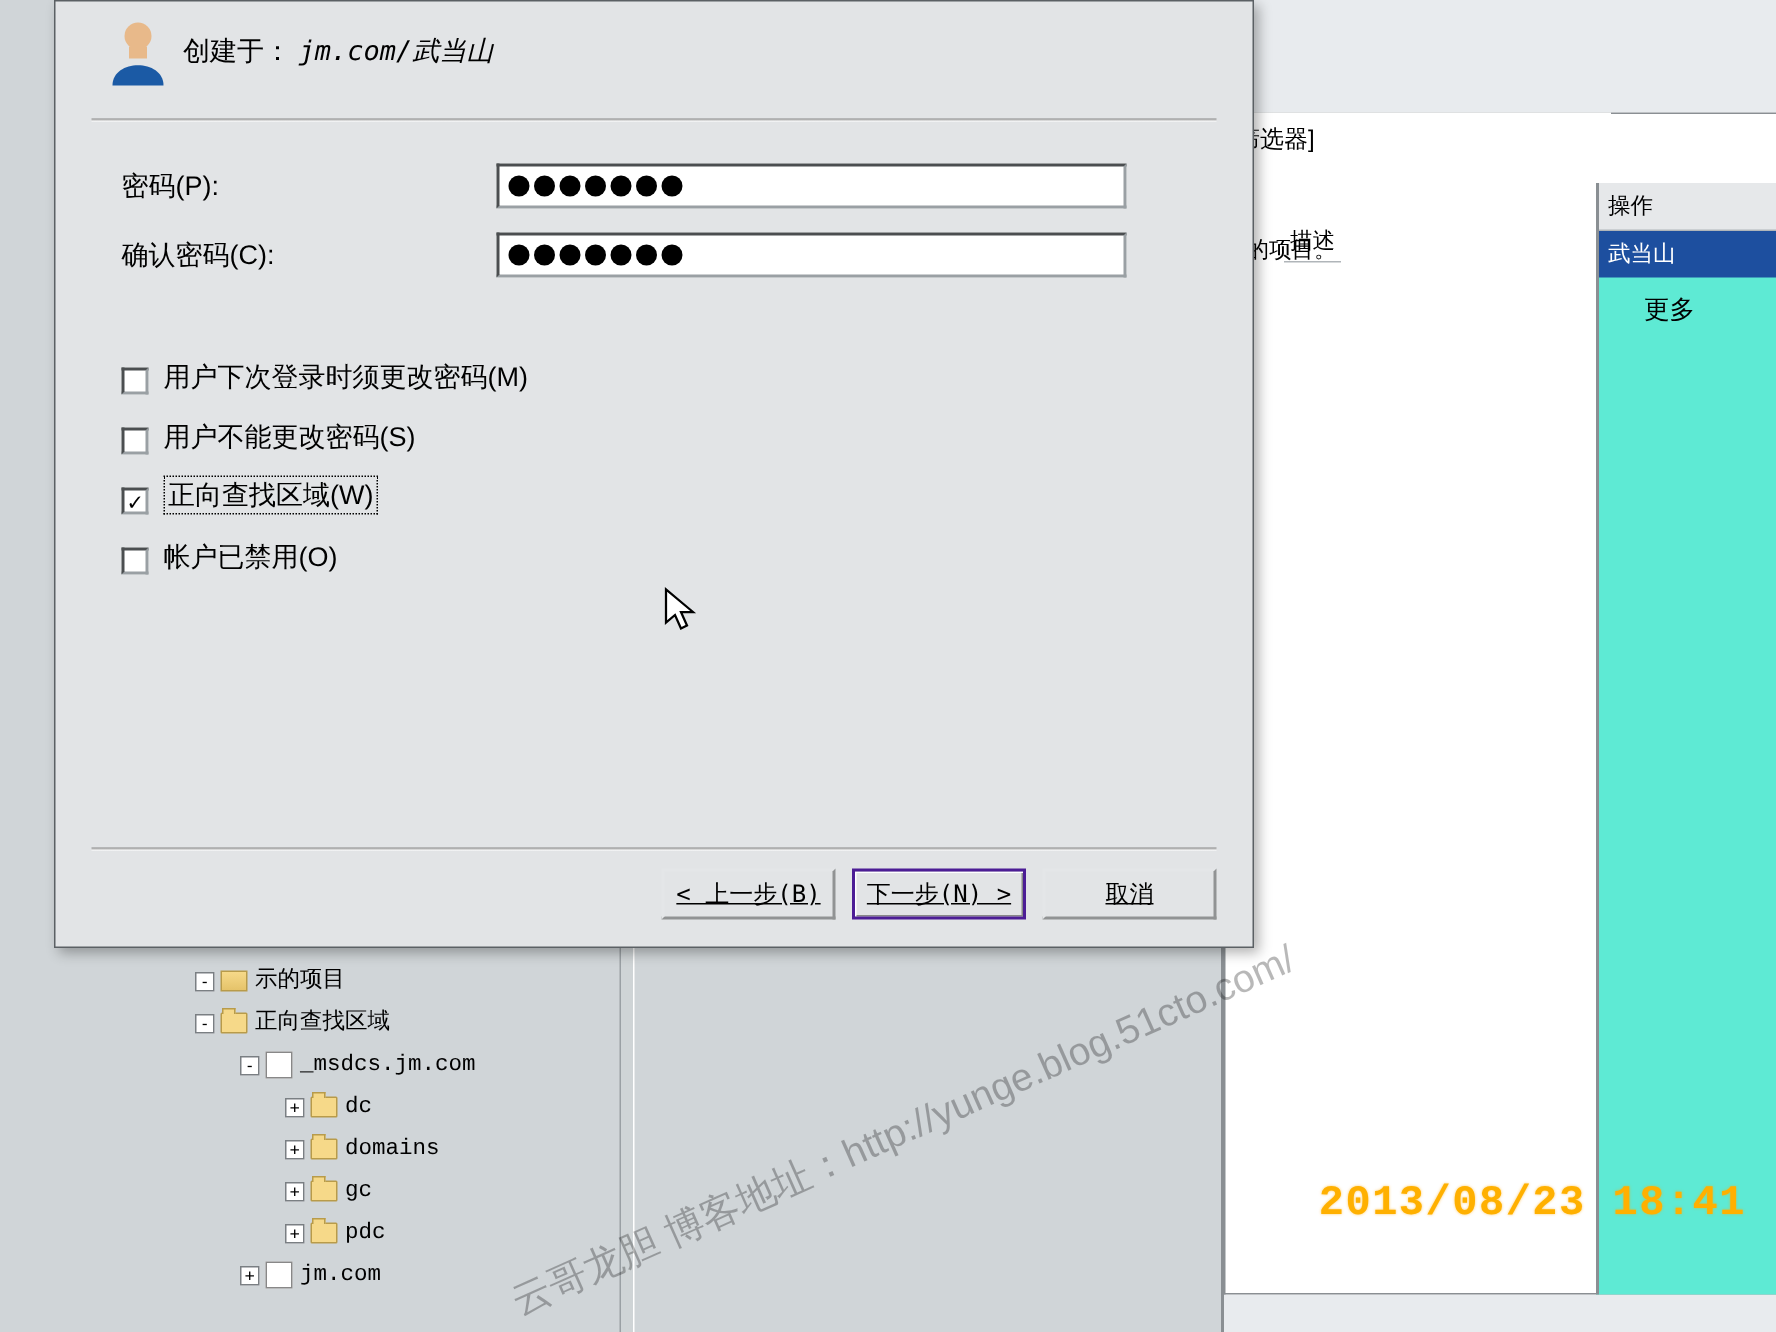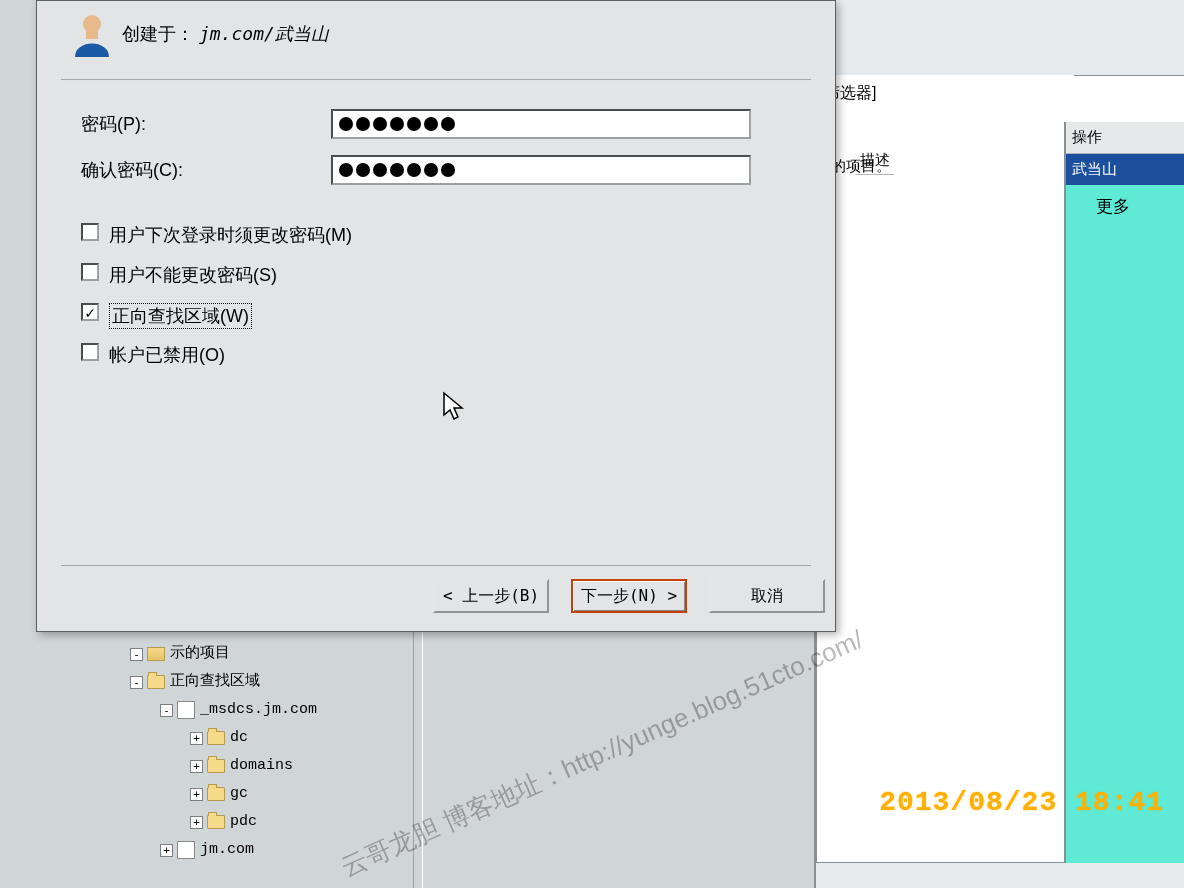--- a/index.html
+++ b/index.html
@@ -200,52 +200,52 @@
     letter-spacing:2px;
   }
   .pwd-input .dots span {
     display:inline-block;
     width:14px;height:14px;
     background:#000;border-radius:50%;
     margin-right:3px;
   }
   .check-area { padding:20px 40px 10px 44px; }
   .check-row {
-    display:flex;align-items:flex-start;
+    display:flex;align-items:flex-end;
     height:40px;font-size:18px;
   }
   .checkbox {
     width:18px;height:18px;
     background:#fff;
     border:2px inset #9aa0a4;
     margin-right:10px;
     display:flex;align-items:center;justify-content:center;
     font-family:monospace;
     font-weight:bold;
     font-size:16px;
   }
   .check-row .focus {
     border:1px dotted #000;
     padding:0 2px;
   }
   .dlg-btnbar {
     position:absolute;
-    bottom:18px; right:10px;
-    display:flex; gap:22px;
+    bottom:18px; right:24px;
+    display:flex; gap:11px;text-decoration:underline;
   }
   .btn {
     min-width:116px; height:34px;
     border:2px outset #e4e6e8;
     background:#e2e4e6;
     font-size:16px;
     font-family:"SimSun",monospace;
     cursor:pointer;
   }
   .btn.default {
-    border:2px solid #c2410c;
+    border:2px solid #4c1d95;
     box-shadow:inset 1px 1px 0 #fff, inset -1px -1px 0 #888;
   }
   .hr-bottom {
     position:absolute;
     left:24px;right:24px; bottom:64px;
     height:2px;background:linear-gradient(#888,#fff);
   }
 
   
   .cursor {

